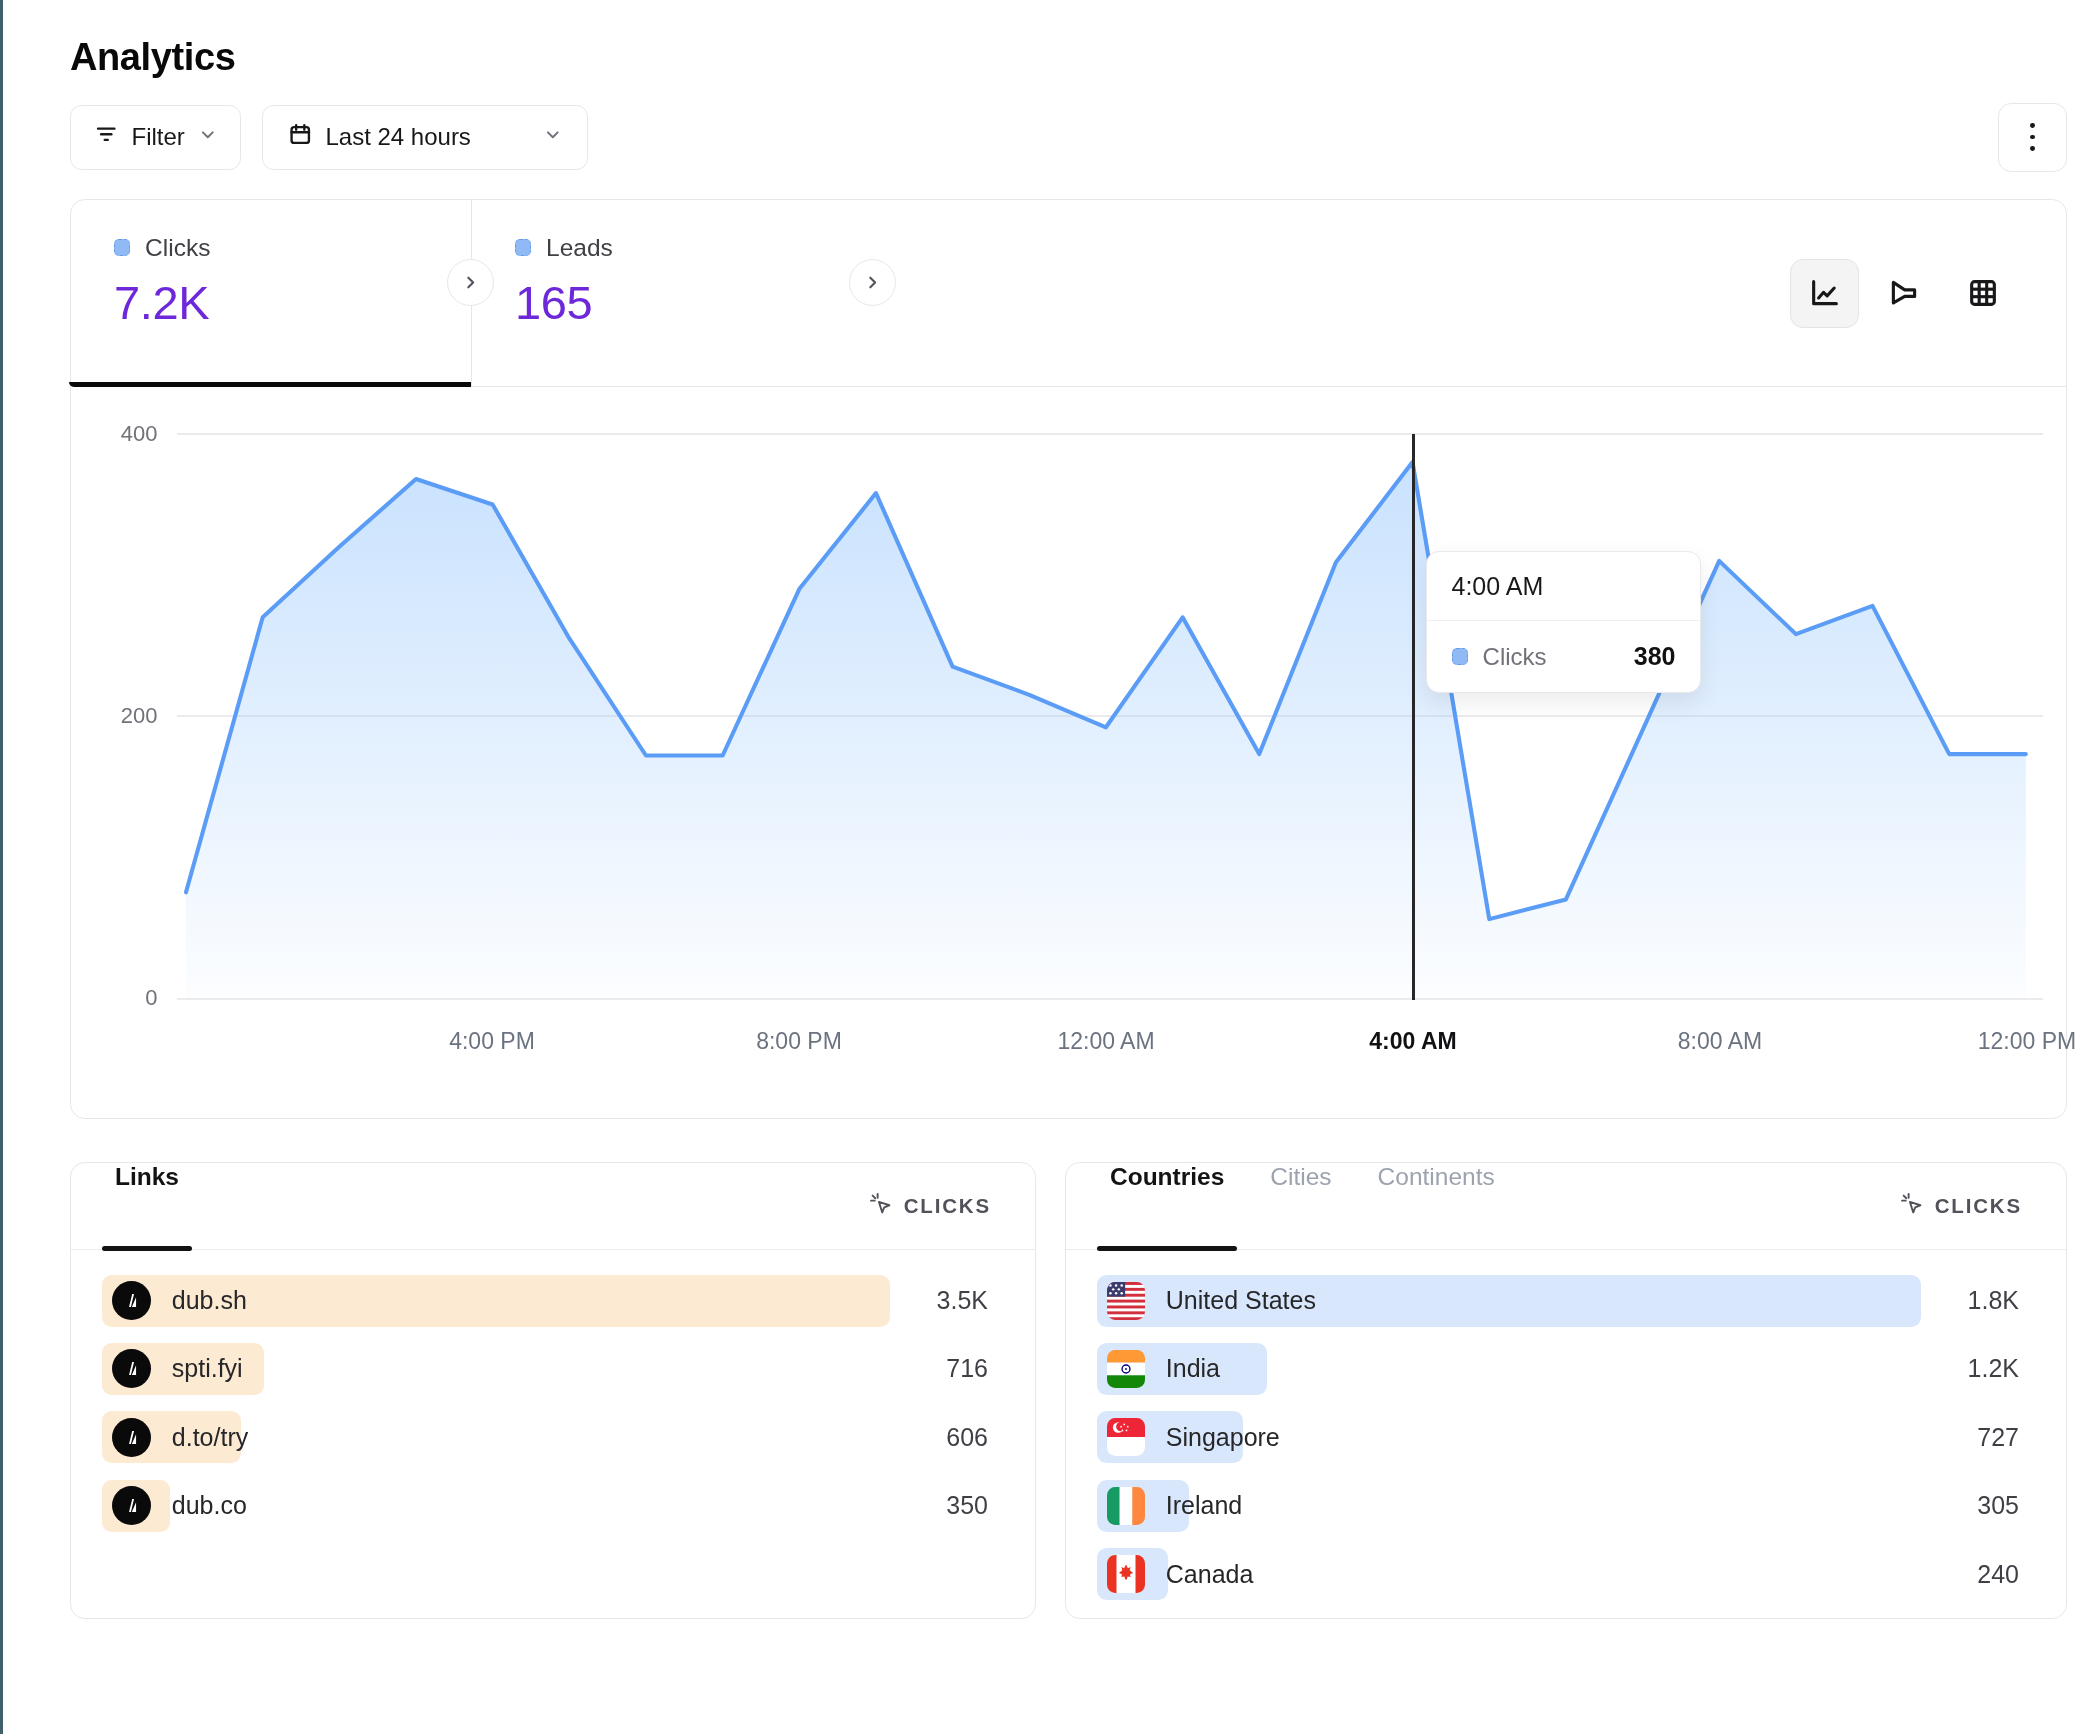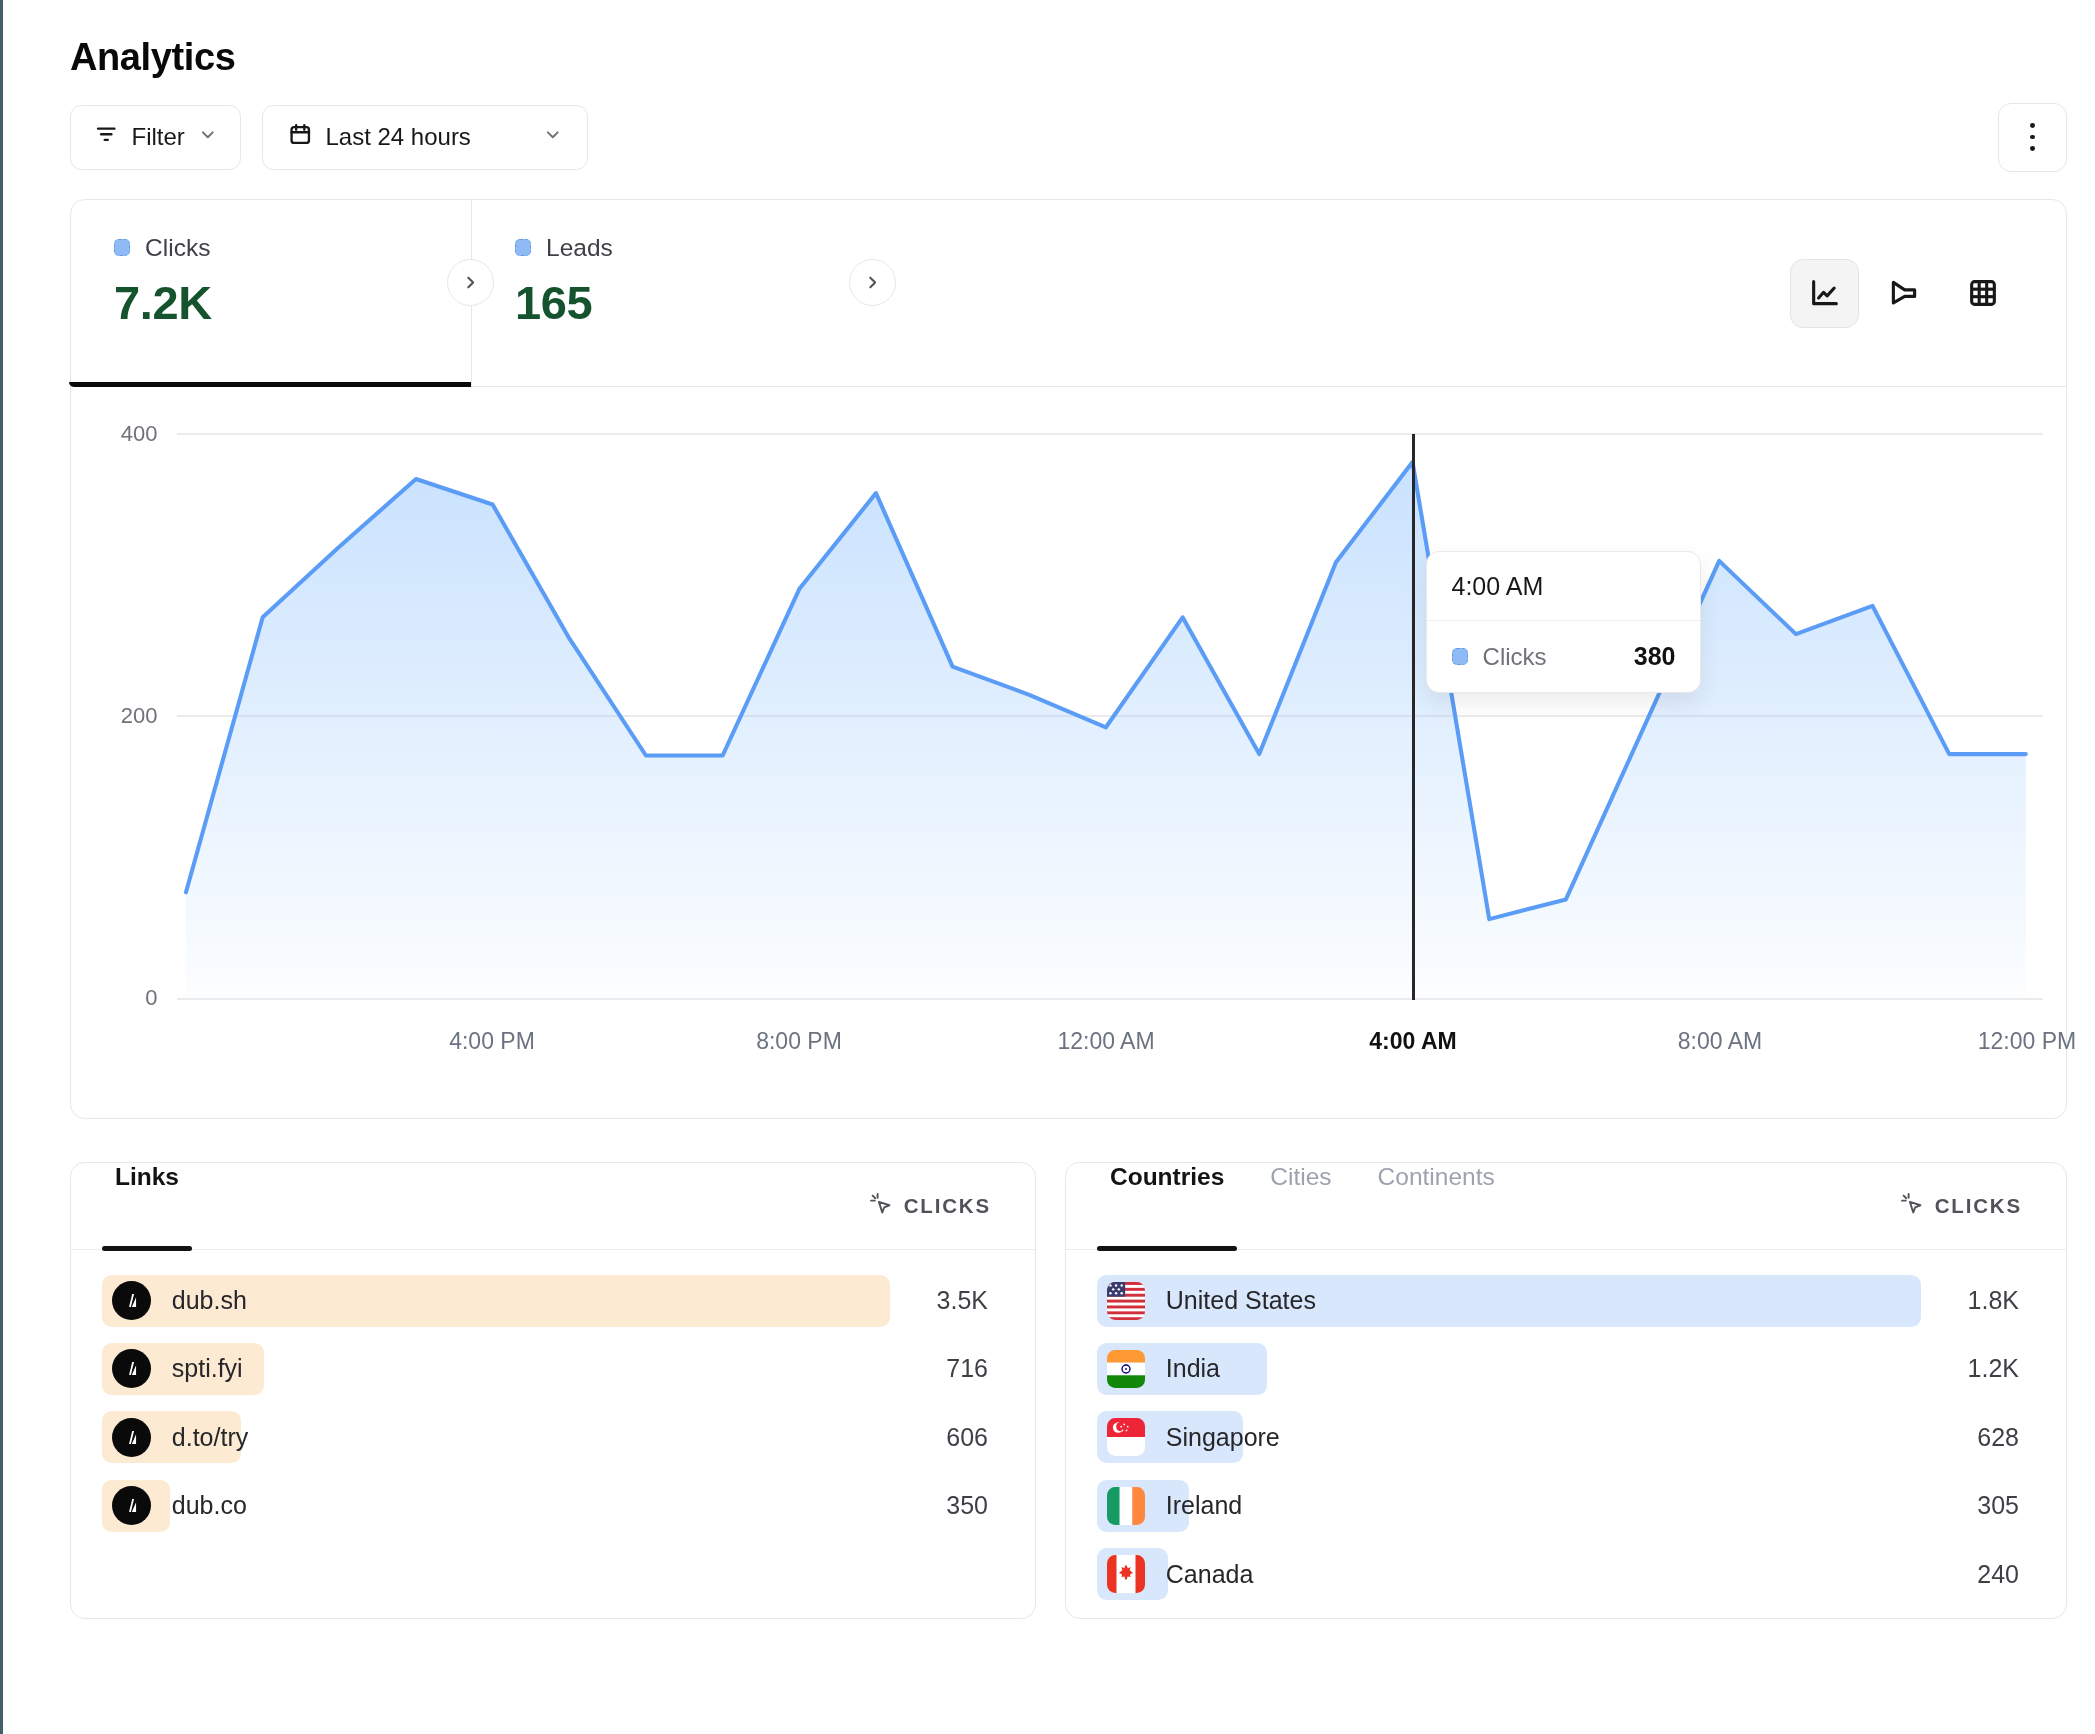--- a/index.html
+++ b/index.html
@@ -30,21 +30,21 @@
 
   
   .main-card { margin-top:28px; border:1.6px solid #e7e7ea; border-radius:14.7px; background:#fff; }
   .stats-row { position:relative; display:flex; height:187px; border-bottom:1.6px solid #e7e7ea; }
   .stat-tab { width:400px; padding:34px 0 0 43px; position:relative; cursor:pointer; }
   .stat-tab.sep { border-left:1.6px solid #e7e7ea; }
   .stat-tab.active::after { content:""; position:absolute; left:-1.6px; right:0; bottom:-1.6px; height:4.9px; background:#09090b; border-radius:0 0 0 11.5px; }
   .stat-legend { display:flex; align-items:center; gap:14.7px; }
   .legend-sq { width:16.4px; height:16.4px; border-radius:4.9px; background:#8fbaf5; border:1.6px dashed #659ae9; }
   .stat-label { font-size:24.5px; color:#3f3f46; }
-  .stat-value { margin-top:13px; font-size:47px; font-weight:700; color:#14532d; letter-spacing:-0.4px; }
+  .stat-value { margin-top:13px; font-size:47px; font-weight:400; color:#6d28d9; letter-spacing:-0.4px; }
   .tab-circle {
     position:absolute; top:59px; width:47px; height:47px; border-radius:50%;
     background:#fff; border:1.6px solid #e7e7ea; display:flex; align-items:center; justify-content:center;
     z-index:2; cursor:pointer;
   }
   .chart-type-btns { display:flex; gap:9.8px; margin:59px 49px 0 auto; }
   .ct-btn { width:69px; height:69px; border-radius:13px; display:flex; align-items:center; justify-content:center; background:transparent; border:1.6px solid transparent; cursor:pointer; }
   .ct-btn.active { background:#f4f4f5; border-color:#e4e4e7; }
 
   
@@ -408,21 +408,21 @@
                       <circle cx="24" cy="10" r="1"></circle>
                       <circle cx="22.6" cy="14.4" r="1"></circle>
                       <circle cx="17.9" cy="14.4" r="1"></circle>
                       <circle cx="16.4" cy="10" r="1"></circle>
                     </g>
                   </svg>
                 </span>
         <span class="row-label">Singapore</span>
       </div>
     </div>
-    <span class="count">628</span>
+    <span class="count">727</span>
   </div>
           <div class="row">
     <div class="bar-wrap">
       <div class="bar blue" style="width: 11.2%;"></div>
       <div class="bar-content">
         <span class="flag">
                   <svg width="38" height="38" viewBox="0 0 44 44">
                     <rect width="14.7" height="44" fill="#169B62"></rect>
                     <rect x="14.7" width="14.6" height="44" fill="#fff"></rect>
                     <rect x="29.3" width="14.7" height="44" fill="#FF883E"></rect>

